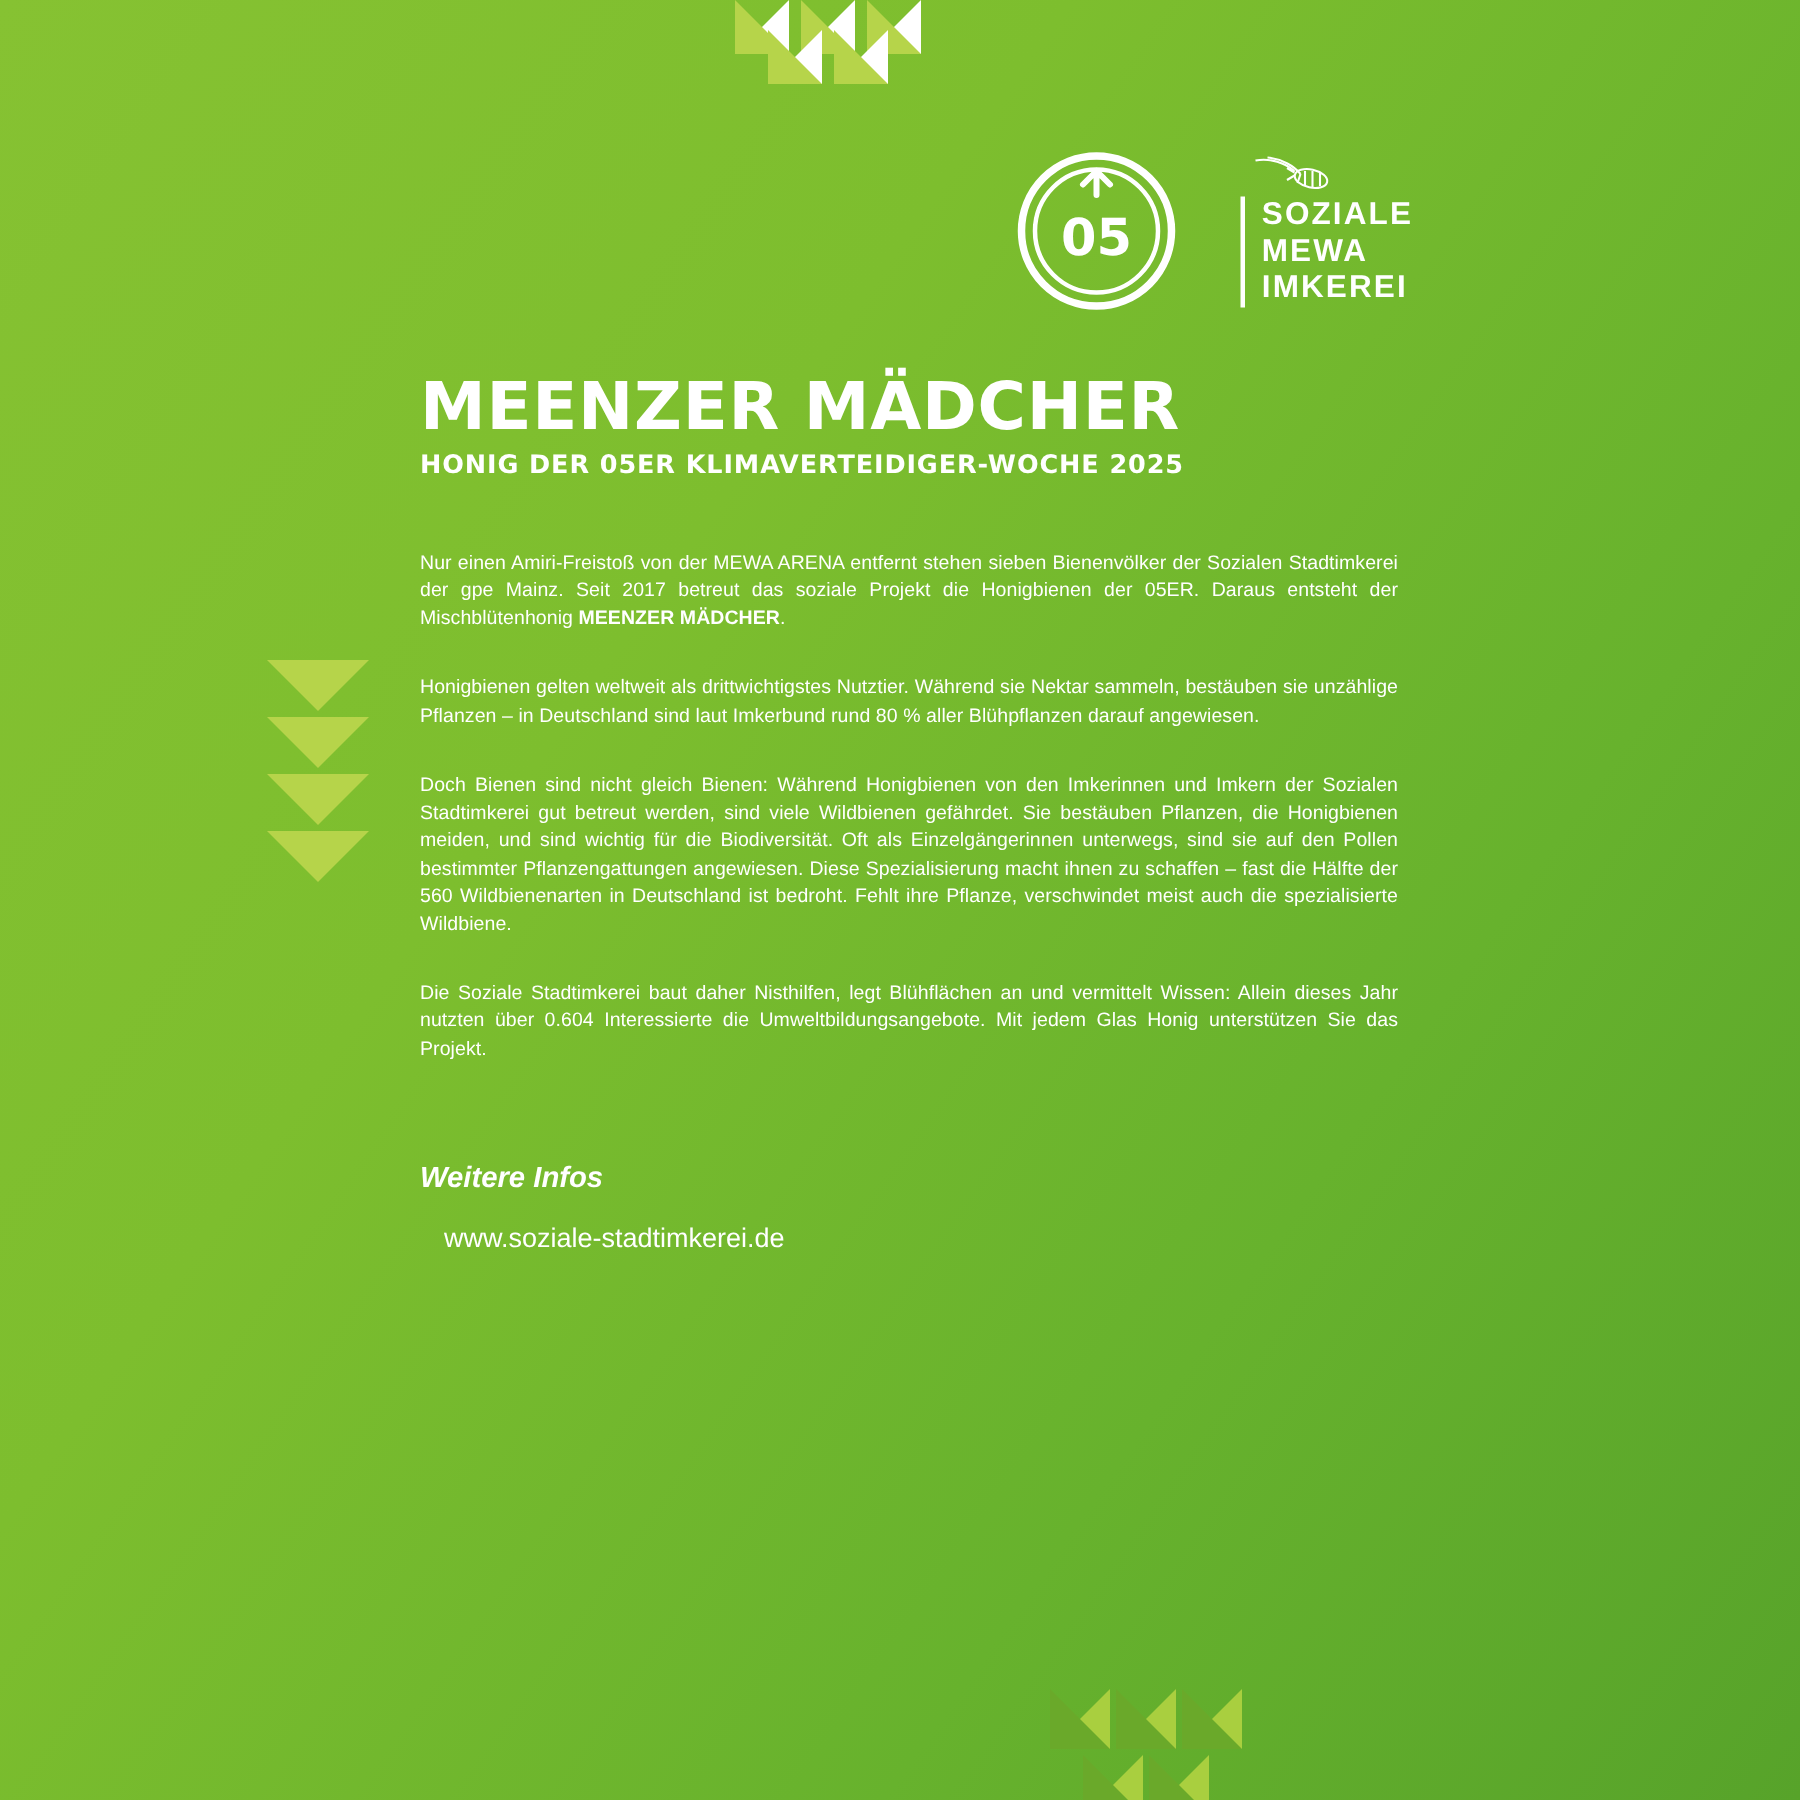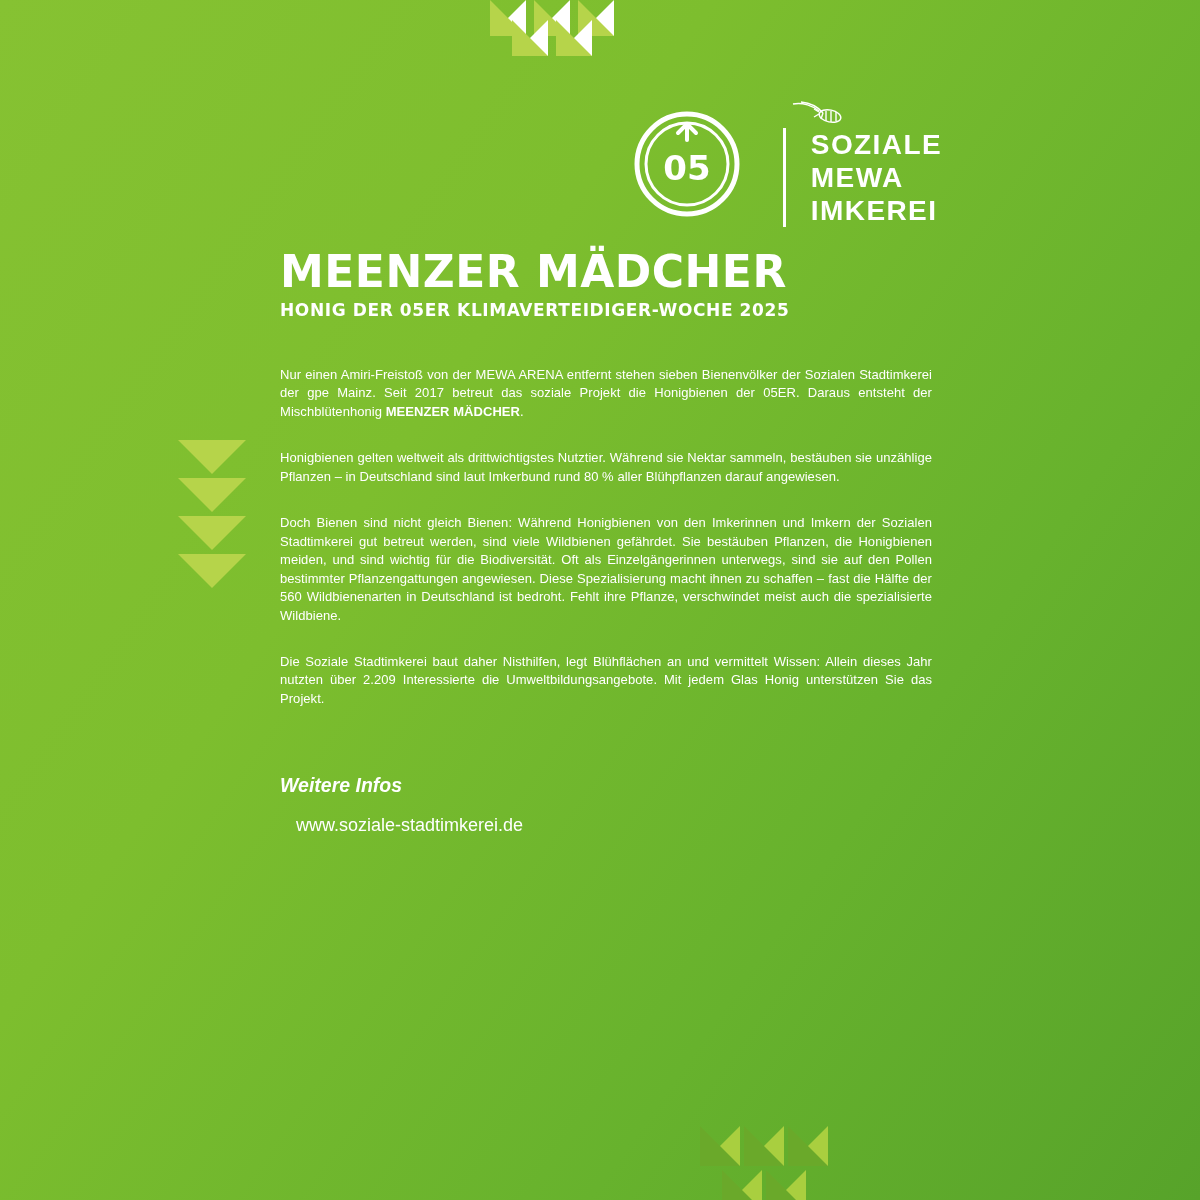--- a/index.html
+++ b/index.html
@@ -78,25 +78,25 @@
   }
   .ssi-bee {
     height: 26px;
     margin-bottom: 2px;
     margin-left: 2px;
   }
   .ssi-words {
     font-family: "Liberation Sans", sans-serif;
     font-weight: bold;
     color: #ffffff;
-    font-size: 28px;
+    font-size: 21px;
     letter-spacing: 1.4px;
     line-height: 1.18;
     border-left: 3px solid #ffffff;
-    padding-left: 25px;
+    padding-left: 11px;
   }
 
   
   .content {
     position: absolute;
     left: 280px;
     top: 250px;
     width: 652px;
     color: #ffffff;
   }
@@ -223,20 +223,20 @@
 
     <h1 class="title">MEENZER MÄDCHER</h1>
     <div class="subtitle">HONIG DER 05ER KLIMAVERTEIDIGER-WOCHE 2025</div>
 
     <p class="body"><span>Nur einen Amiri-Freistoß von der MEWA ARENA entfernt stehen sieben Bienenvölker der Sozialen Stadtimkerei der gpe Mainz. Seit 2017 betreut das soziale Projekt die Honigbienen der 05ER. Daraus entsteht der Mischblütenhonig </span><span class="strong">MEENZER MÄDCHER</span><span>.</span></p>
 
     <p class="body">Honigbienen gelten weltweit als drittwichtigstes Nutztier. Während sie Nektar sammeln, bestäuben sie unzählige Pflanzen – in Deutschland sind laut Imkerbund rund 80 % aller Blühpflanzen darauf angewiesen.</p>
 
     <p class="body">Doch Bienen sind nicht gleich Bienen: Während Honigbienen von den Imkerinnen und Imkern der Sozialen Stadtimkerei gut betreut werden, sind viele Wildbienen gefährdet. Sie bestäuben Pflanzen, die Honigbienen meiden, und sind wichtig für die Biodiversität. Oft als Einzelgängerinnen unterwegs, sind sie auf den Pollen bestimmter Pflanzengattungen angewiesen. Diese Spezialisierung macht ihnen zu schaffen – fast die Hälfte der 560 Wildbienenarten in Deutschland ist bedroht. Fehlt ihre Pflanze, verschwindet meist auch die spezialisierte Wildbiene.</p>
 
-    <p class="body last">Die Soziale Stadtimkerei baut daher Nisthilfen, legt Blühflächen an und vermittelt Wissen: Allein dieses Jahr nutzten über 2.209 Interessierte die Umweltbildungsangebote. Mit jedem Glas Honig unterstützen Sie das Projekt.</p>
+    <p class="body last">Die Soziale Stadtimkerei baut daher Nisthilfen, legt Blühflächen an und vermittelt Wissen: Allein dieses Jahr nutzten über 0.604 Interessierte die Umweltbildungsangebote. Mit jedem Glas Honig unterstützen Sie das Projekt.</p>
 
     <div class="infos">
       <div class="infos-title">Weitere Infos</div>
       <a class="infos-link" href="#">www.soziale-stadtimkerei.de</a>
     </div>
   </div>
 </div>
 
 </body></html>

